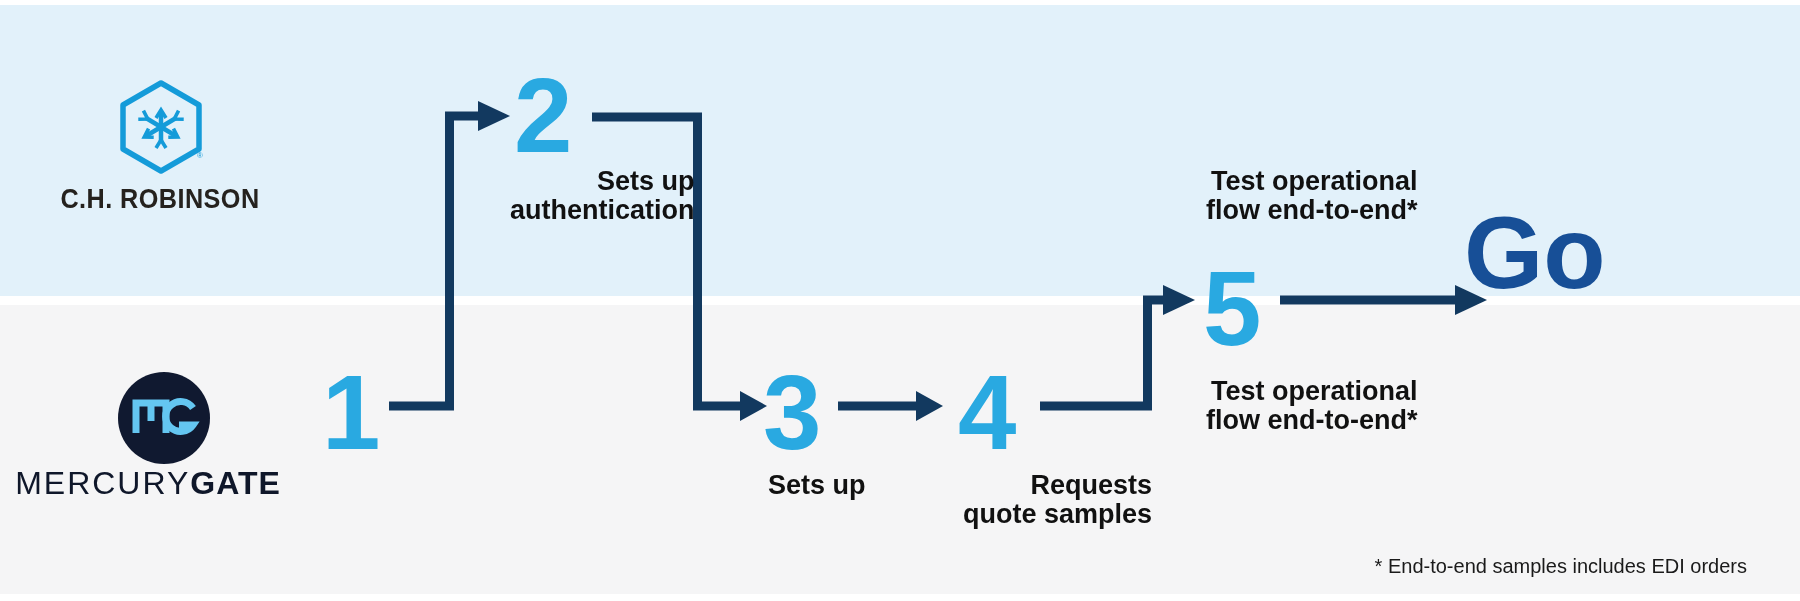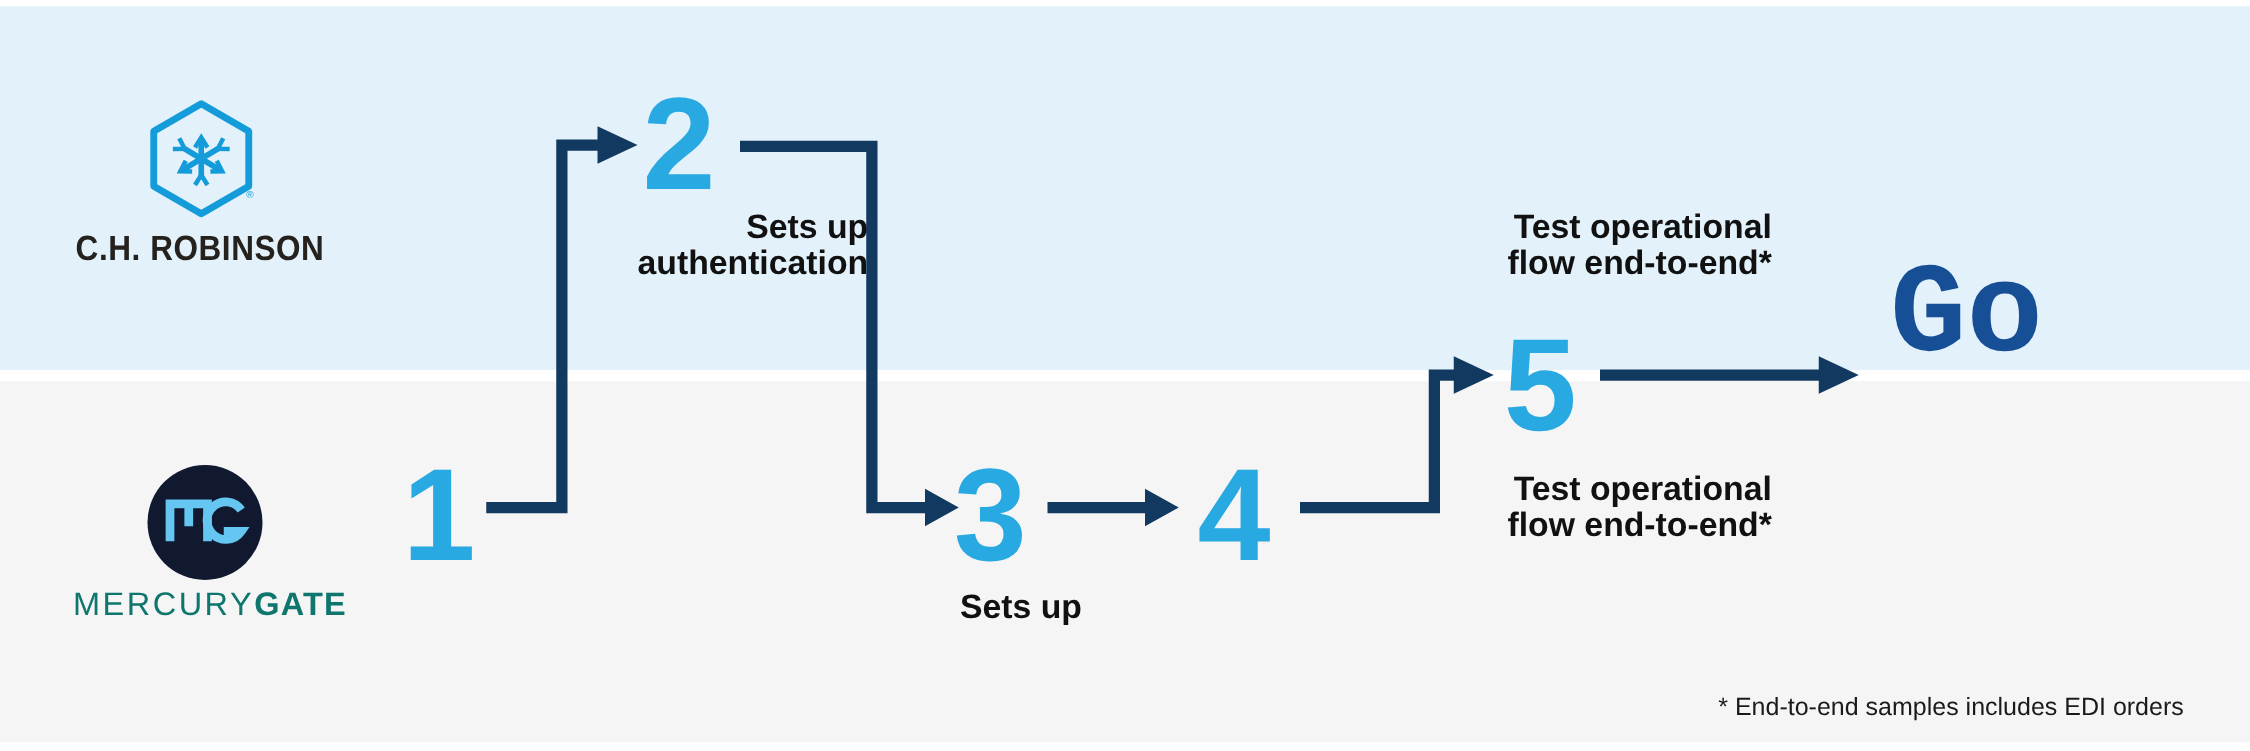--- a/index.html
+++ b/index.html
@@ -24,39 +24,39 @@
     position:absolute;z-index:3;color:#111111;font-size:27px;font-weight:bold;
     line-height:29px;white-space:nowrap;text-align:right;
   }
   .lbl-1{left:337px;top:471px;}
   .lbl-2{left:510px;top:167px;}
   .lbl-3{left:768px;top:471px;}
   .lbl-4{left:963px;top:471px;}
   .lbl-5-top{left:1206px;top:167px;}
   .lbl-5-bottom{left:1206px;top:377px;}
   .go-live{
-    position:absolute;left:1512px;top:206px;z-index:3;color:#174f97;
-    font-size:102px;font-weight:bold;line-height:95px;white-space:nowrap;font-family:Liberation Mono, monospace;
+    position:absolute;left:1464px;top:206px;z-index:3;color:#174f97;
+    font-size:102px;font-weight:bold;line-height:95px;white-space:nowrap;
   }
   .footnote{
     position:absolute;right:53px;top:554px;z-index:3;color:#1a1a1a;
     font-size:20px;line-height:24px;white-space:nowrap;
   }
   .chr-block{position:absolute;left:0;top:0;z-index:3;}
   .chr-logo{position:absolute;left:116px;top:78px;}
   .chr-name{
     position:absolute;left:160px;top:184px;transform:translateX(-50%) scaleX(0.9);
     transform-origin:center top;color:#25221e;font-size:28px;font-weight:bold;
     letter-spacing:0.5px;line-height:29px;white-space:nowrap;
   }
   .mg-block{position:absolute;left:0;top:0;z-index:3;}
   .mg-logo{position:absolute;left:110px;top:365px;}
   .mg-name{
-    position:absolute;left:168px;top:469px;transform:translateX(-50%);
-    color:#0f766e;font-size:26px;line-height:29px;white-space:nowrap;
+    position:absolute;left:148px;top:469px;transform:translateX(-50%);
+    color:#0f172a;font-size:32px;line-height:29px;white-space:nowrap;
   }
   .mg-name .mercury{font-weight:400;letter-spacing:2px;}
   .mg-name .gate{font-weight:800;letter-spacing:1px;}
 </style>
 </head>
 <body>
 
 <div class="canvas">
 
   <div class="band band-top"></div>
@@ -125,20 +125,24 @@
 
   <div class="step-label lbl-1">
   </div>
   <div class="step-label lbl-2">
     <div>Sets up</div>
     <div>authentication</div>
   </div>
   <div class="step-label lbl-3">
     <div>Sets up</div>
   </div>
+  <div class="step-label lbl-4">
+    <div>Requests</div>
+    <div>quote samples</div>
+  </div>
   <div class="step-label lbl-5-top">
     <div>Test operational</div>
     <div>flow end-to-end*</div>
   </div>
   <div class="step-label lbl-5-bottom">
     <div>Test operational</div>
     <div>flow end-to-end*</div>
   </div>
 
   <div class="go-live">

